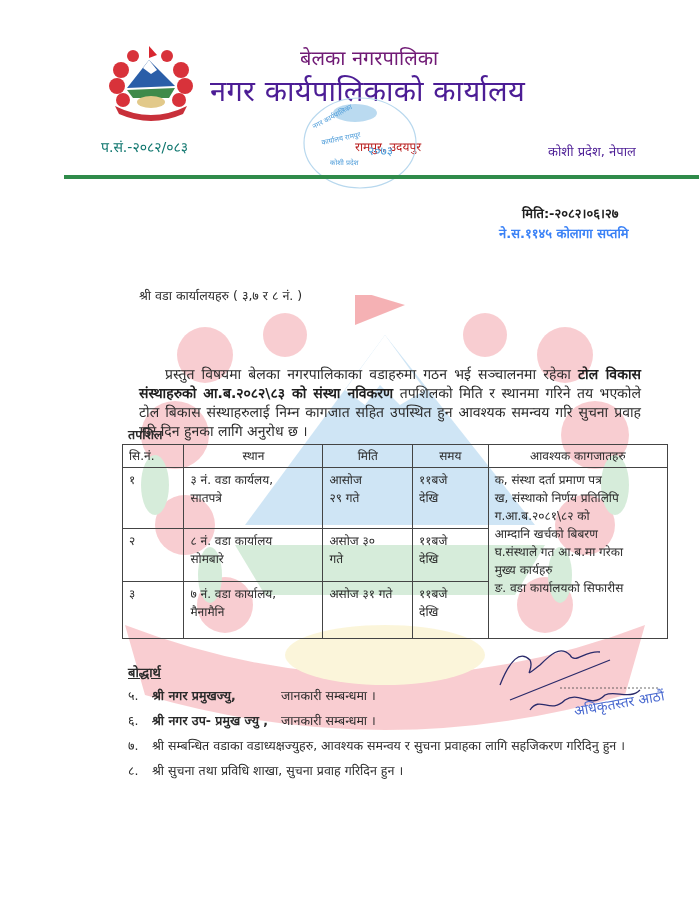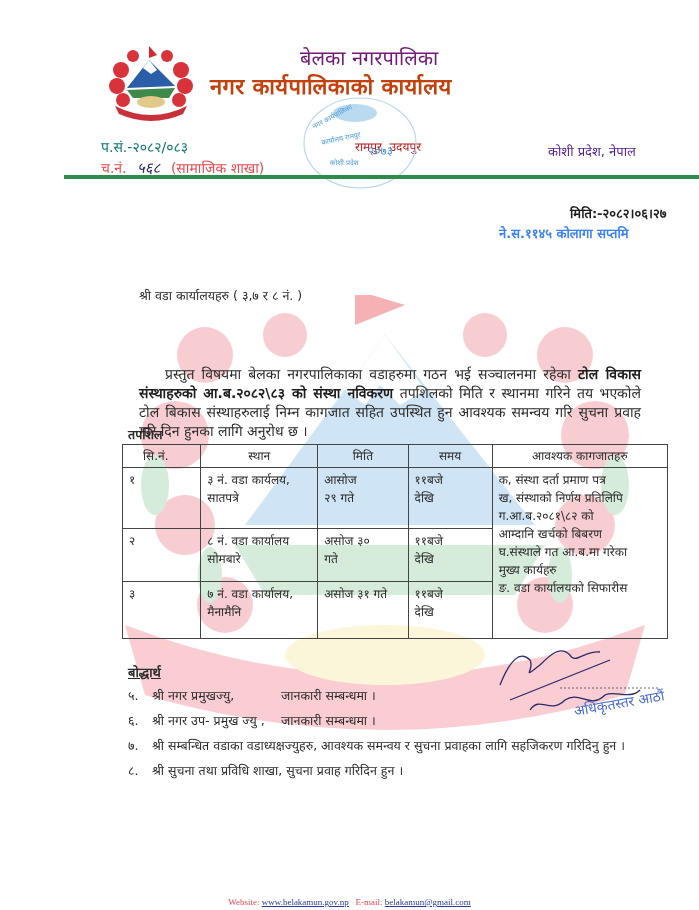--- a/index.html
+++ b/index.html
@@ -5,50 +5,50 @@
   html, body { margin: 0; padding: 0; background: #ffffff; }
   body { width: 699px; height: 910px; position: relative; overflow: hidden;
          font-family: "DejaVu Sans", sans-serif; color: #2b2b2b; }
   .abs { position: absolute; }
   
   .wm { position: absolute; left: 115px; top: 295px; width: 540px; height: 470px; opacity: 0.42; z-index: 0; }
   .content { position: absolute; inset: 0; z-index: 1; }
   
   .emblem { left: 103px; top: 42px; width: 96px; height: 80px; }
   .muni-name { left: 300px; top: 44px; font-size: 20px; color: #701a75; }
-  .office-name { left: 210px; top: 70px; font-size: 22px; color: #c2410c; letter-spacing: 0.3px; font-weight: bold; }
+  .office-name { left: 210px; top: 70px; font-size: 29px; color: #4c1d95; letter-spacing: 0.3px; }
   .address { left: 355px; top: 110px; font-size: 12px; color: #b91c1c; margin-top: 28px; }
   .ref-no { left: 101px; top: 137px; font-size: 14px; color: #0f766e; }
   .disp-no { left: 101px; top: 157px; font-size: 14px; color: #e8484f; }
   .disp-hand { font-family: "DejaVu Serif", serif; color: #2a2a6a; font-style: italic; font-size: 15px; margin: 0 6px; }
   .province { left: 548px; top: 142px; font-size: 13px; color: #4c1d95; }
   .stamp { left: 300px; top: 95px; width: 120px; height: 95px; }
   .header-rule { left: 64px; top: 175px; width: 635px; height: 4px; background: #2f8b4a; }
   
-  .date { left: 522px; top: 204px; font-size: 13px; color: #1e1e1e; font-weight: bold; margin-left: 48px; }
+  .date { left: 522px; top: 204px; font-size: 13px; color: #1e1e1e; font-weight: bold; }
   .ns-date { left: 499px; top: 224px; font-size: 13px; color: #3b82f6; font-weight: bold; }
   .subject { left: 251px; top: 244px; font-size: 13px; font-weight: bold; color: #1e1e1e; }
   .addressee-1 { left: 139px; top: 287px; font-size: 12.5px; }
   .addressee-2 { left: 139px; top: 304px; font-size: 12.5px; }
   .para { left: 139px; top: 365px; width: 502px; font-size: 14px; line-height: 19px; text-align: justify; text-indent: 26px; }
   .para b { font-weight: bold; color: #1e1e1e; }
   .tapshil { left: 128px; top: 426px; font-size: 12.5px; font-weight: bold; text-decoration: none; }
   
   table.sched { position: absolute; left: 122px; top: 444px; width: 546px; border-collapse: collapse; font-size: 12px; }
   table.sched td, table.sched th { border: 1px solid #444; vertical-align: top; padding: 3px 6px; line-height: 18px; font-weight: normal; }
-  table.sched th { text-align: center; padding: 2px 20px; }
+  table.sched th { text-align: center; padding: 2px 6px; }
   table.sched th:first-child { text-align: left; }
   .c1 { width: 48px; } .c2 { width: 125px; } .c3 { width: 76px; } .c4 { width: 62px; } .c5 { width: 165px; }
   .row1 td { height: 54px; } .row2 td { height: 46px; } .row3 td { height: 50px; }
   .docs { white-space: nowrap; }
   
   .cc-title { left: 128px; top: 663px; font-size: 13px; font-weight: bold; text-decoration: underline; }
   .cc { left: 128px; font-size: 12.5px; }
   .cc .num { display: inline-block; width: 20px; }
-  .cc .gap { display: inline-block; }
+  .cc .gap { display: inline-block; font-weight: bold; }
   
   .sig { left: 490px; top: 640px; width: 190px; height: 90px; }
   .footer { left: 0; top: 897px; width: 699px; text-align: center; font-family: "Liberation Serif", serif; font-size: 9px; }
   .footer .lbl { color: #e8484f; }
   .footer a { color: #2a3a9a; text-decoration: underline; }
 </style>
 </head>
 <body>
 
 <svg class="wm" viewBox="0 0 540 470">
@@ -99,25 +99,20 @@
     <path d="M12,64 Q48,82 84,64 L80,72 Q48,86 16,72 Z" fill="#c8303a"></path>
   </svg>
 
   <div class="abs muni-name">बेलका नगरपालिका</div>
   <div class="abs office-name">नगर कार्यपालिकाको कार्यालय</div>
   <div class="abs address">रामपुर, उदयपुर</div>
 
   <div class="abs ref-no">
     <span>प.सं.-</span><span>२०८२/०८३</span>
   </div>
-  <div class="abs disp-no">
-    <span>च.नं.</span>
-    <span class="disp-hand">५६८</span>
-    <span>(सामाजिक शाखा)</span>
-  </div>
   <div class="abs province">कोशी प्रदेश, नेपाल</div>
 
   <svg class="abs stamp" viewBox="0 0 120 95">
     <ellipse cx="60" cy="48" rx="56" ry="45" fill="none" stroke="#b8d8ee" stroke-width="1.2"></ellipse>
     <ellipse cx="55" cy="18" rx="22" ry="9" fill="#9ccbea" opacity="0.7"></ellipse>
     <g fill="#4a9ad8" font-size="7" font-family="DejaVu Sans, sans-serif">
       <text x="14" y="34" transform="rotate(-28 14 34)">नगर कार्यपालिका</text>
       <text x="22" y="50" transform="rotate(-12 22 50)">कार्यालय रामपुर</text>
       <text x="30" y="70">कोशी प्रदेश</text>
     </g>
@@ -211,20 +206,13 @@
     <text x="85" y="76" fill="#4a6ad0" font-size="14" font-family="DejaVu Sans, sans-serif" transform="rotate(-10 85 76)">अधिकृतस्तर आठौं</text>
   </svg>
 
   <div class="abs cc-title">बोद्धार्थ</div>
 
   <div class="abs cc" style="top:687px"><span class="num">५.</span> <span class="gap" style="width:125px">श्री नगर प्रमुखज्यु,</span> <span>जानकारी सम्बन्धमा ।</span></div>
   <div class="abs cc" style="top:712px"><span class="num">६.</span> <span class="gap" style="width:125px">श्री नगर उप- प्रमुख ज्यु ,</span> <span>जानकारी सम्बन्धमा ।</span></div>
   <div class="abs cc" style="top:737px"><span class="num">७.</span> <span>श्री सम्बन्धित वडाका वडाध्यक्षज्युहरु, आवश्यक समन्वय र सुचना प्रवाहका लागि सहजिकरण गरिदिनु हुन ।</span></div>
   <div class="abs cc" style="top:762px"><span class="num">८.</span> <span>श्री सुचना तथा प्रविधि शाखा, सुचना प्रवाह गरिदिन हुन ।</span></div>
 
-  <div class="abs footer">
-    <span class="lbl">Website:</span>
-    <a>www.belakamun.gov.np</a>
-    &nbsp;
-    <span class="lbl">E-mail:</span>
-    <a>belakamun@gmail.com</a>
-  </div>
 </div>
 
 </body></html>

